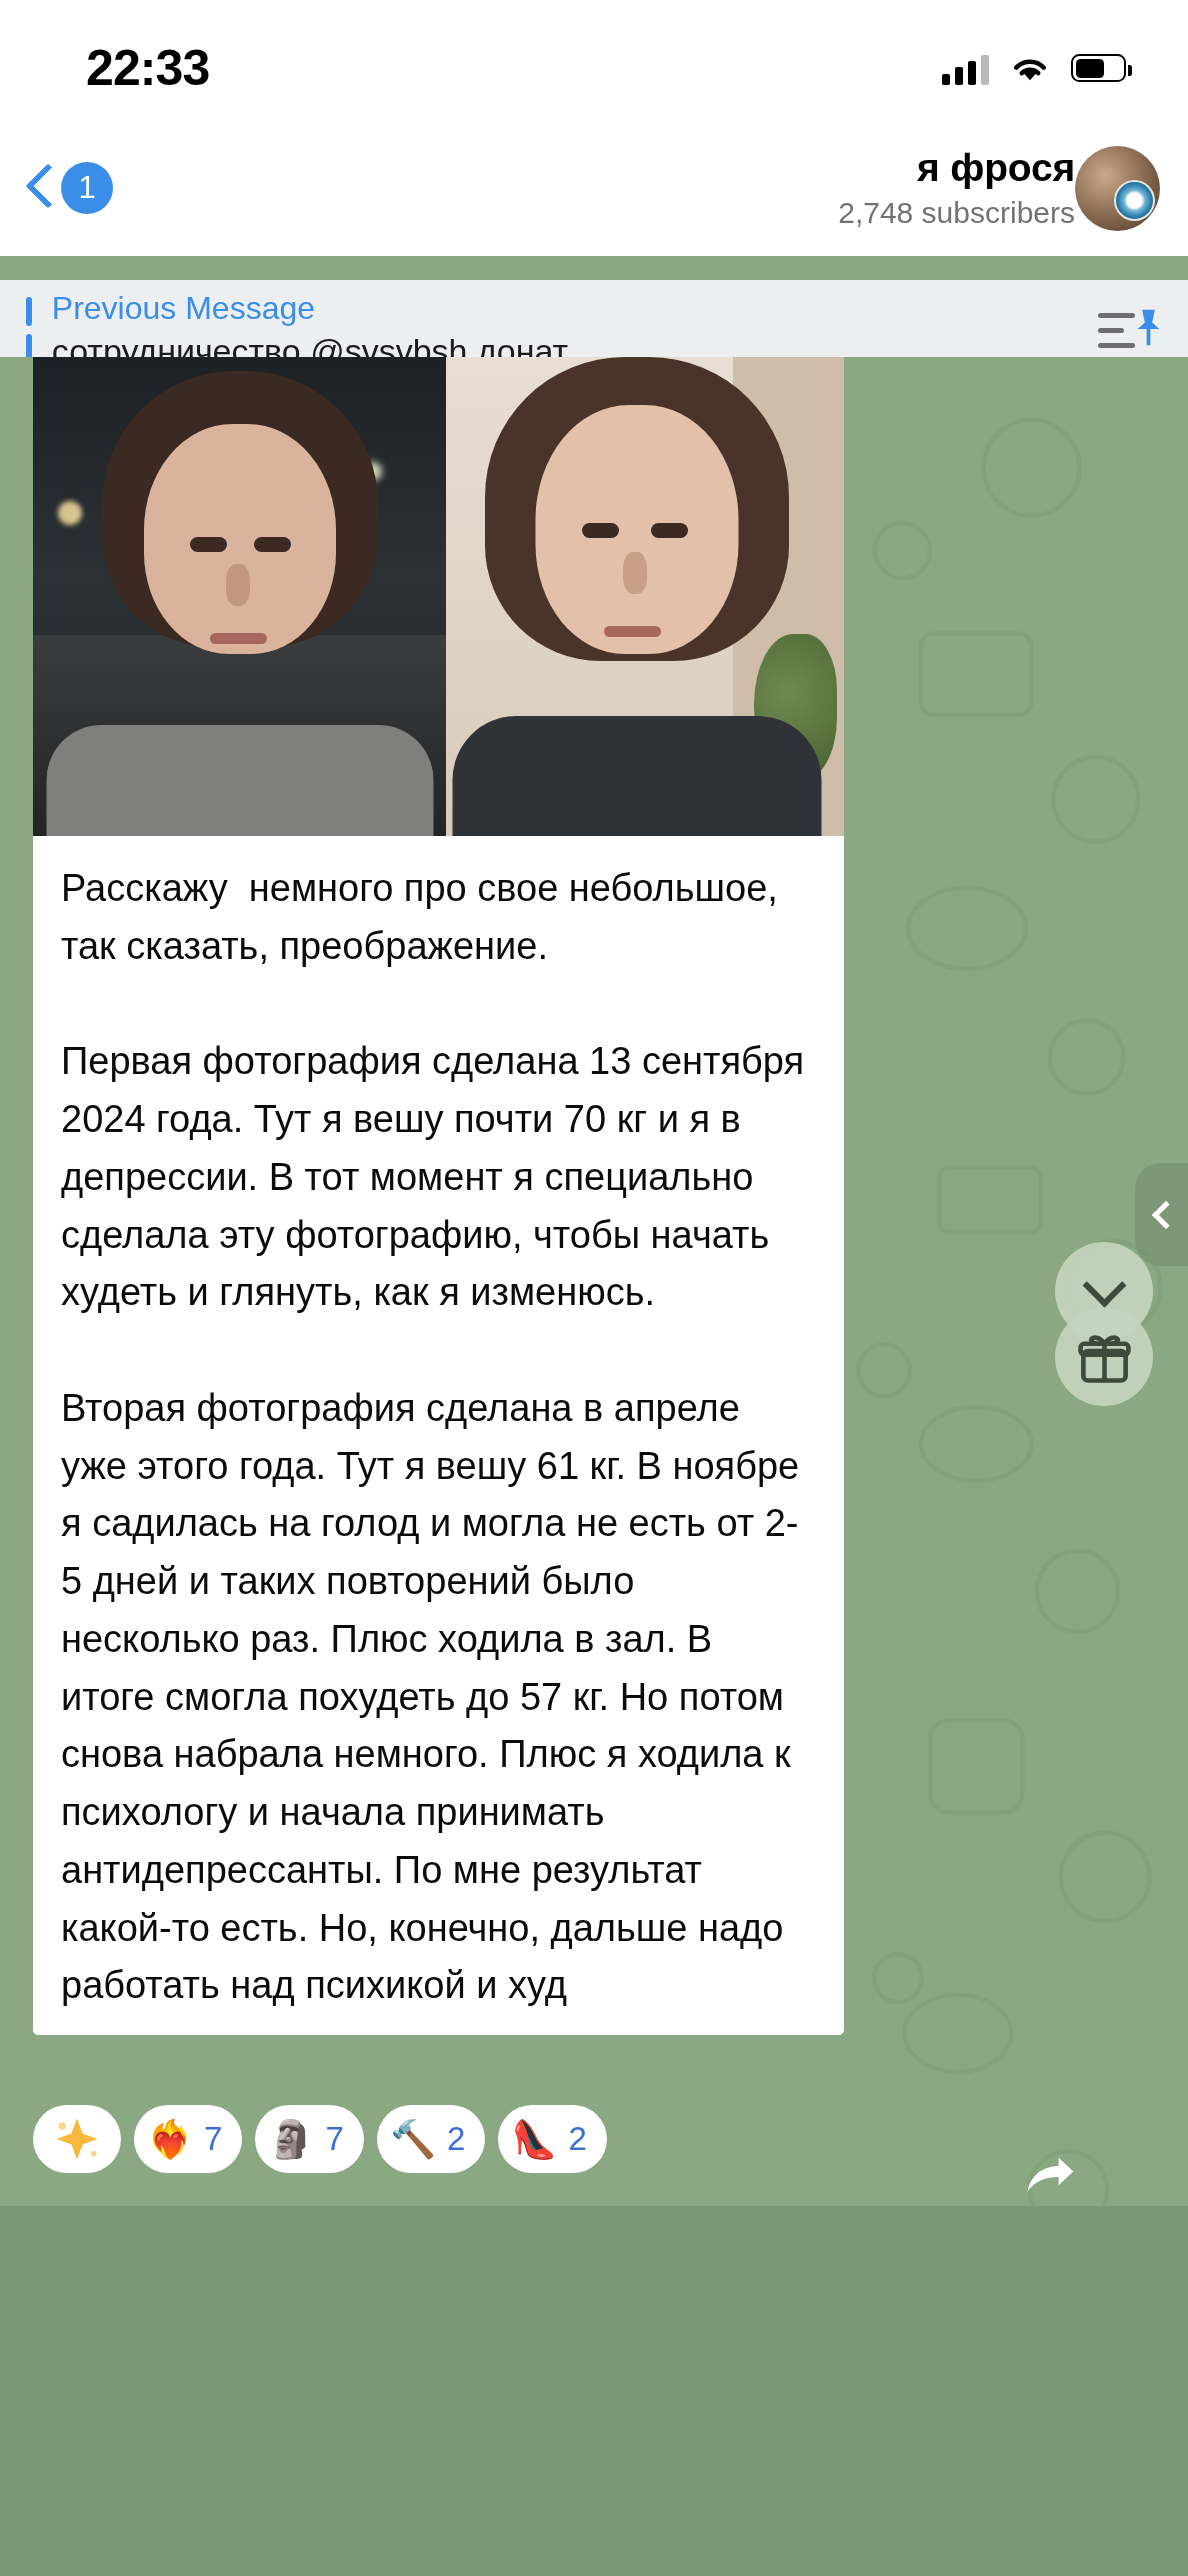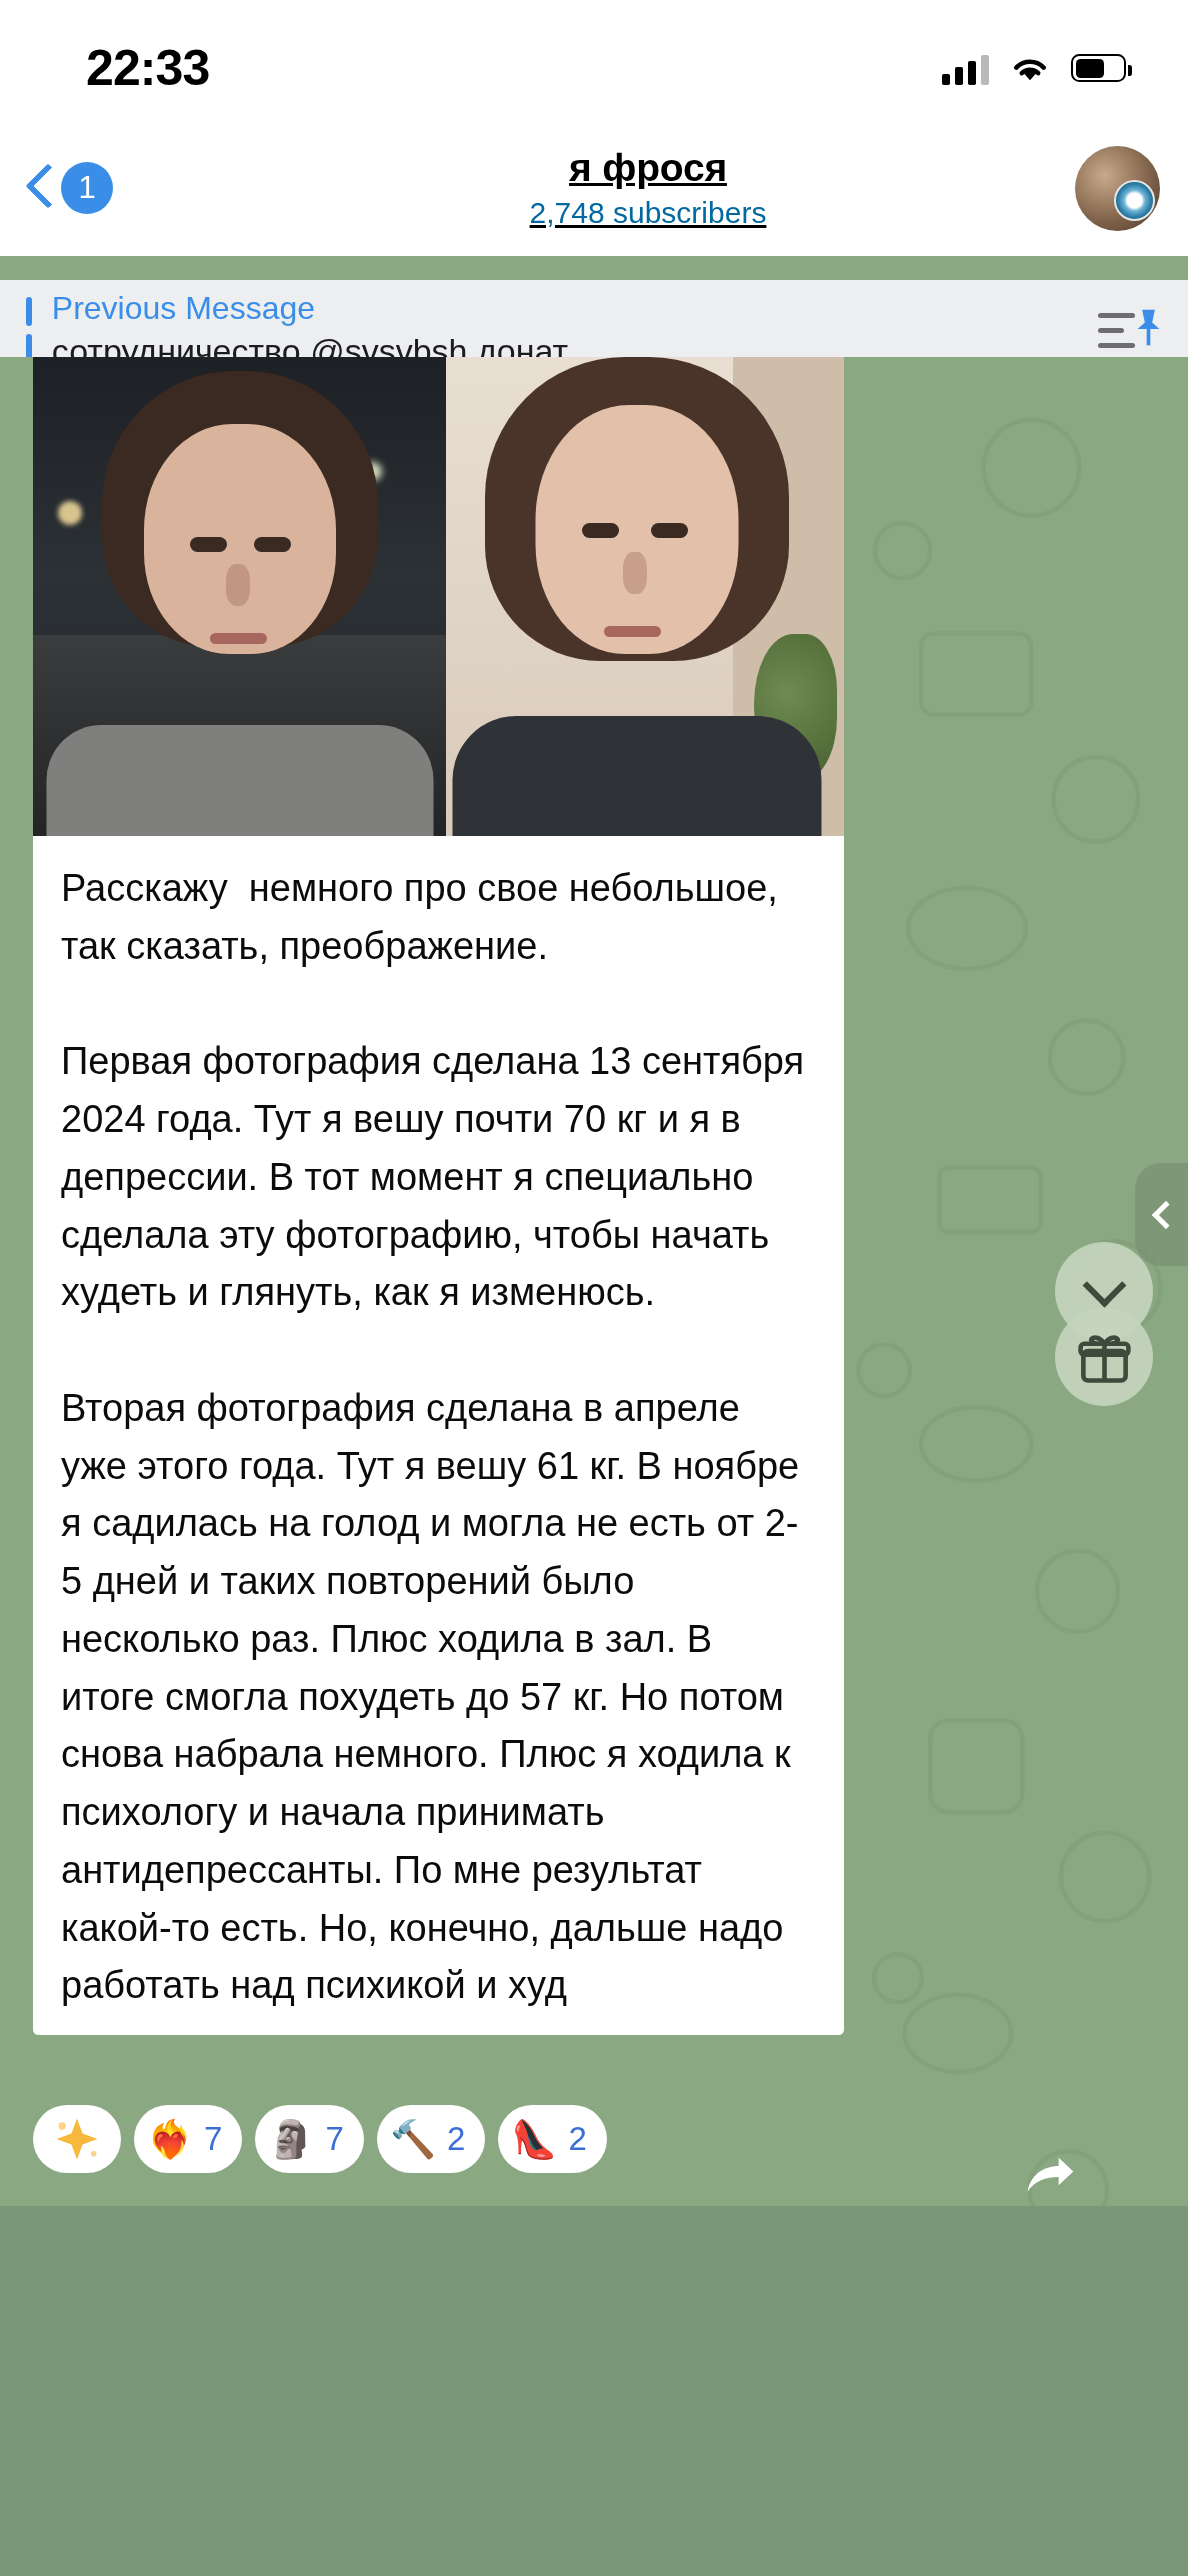--- a/index.html
+++ b/index.html
@@ -59,23 +59,23 @@
   .chev-back::before{
     content:""; position:absolute; left:3.7px; top:2.8px;
     width: 26px; height: 26px; border-left: 6.4px solid #3b8ee8; border-bottom: 6.4px solid #3b8ee8;
     transform: rotate(45deg); border-radius: 2.8px;
   }
   .badge {
     min-width: 52px; height: 52px; border-radius: 26px; background: #3b8ee8;
     color:#fff; font-size: 31px; display:flex; align-items:center; justify-content:center;
     padding: 0 14.7px; font-weight: 500;
   }
-  .htitle { flex: 1; text-align: center; text-decoration: underline; }
+  .htitle { flex: 1; text-align: right; }
   .htitle .name { font-size: 39px; font-weight: bold; color: #000; letter-spacing: -0.2px;}
-  .htitle .subs { font-size: 30px; color: #0369a1; margin-top: 5.5px; }
+  .htitle .subs { font-size: 30px; color: #737373; margin-top: 5.5px; }
   .avatar {
     width: 85px; height: 85px; border-radius: 50%;
     background: radial-gradient(circle at 35% 35%, #c9a98a, #7d6048 60%, #4c3a2c);
     position: relative; overflow: hidden; flex: 0 0 auto;
   }
   .avatar .eye {
     position:absolute; right: 5.5px; bottom: 9.2px; width: 41px; height: 41px; border-radius: 50%;
     background: radial-gradient(circle at 50% 50%, #fff 28%, #6fb4d6 40%, #2d7fa8 62%, #103a52 100%);
     border: 2.8px solid #e6e6e6;
   }

